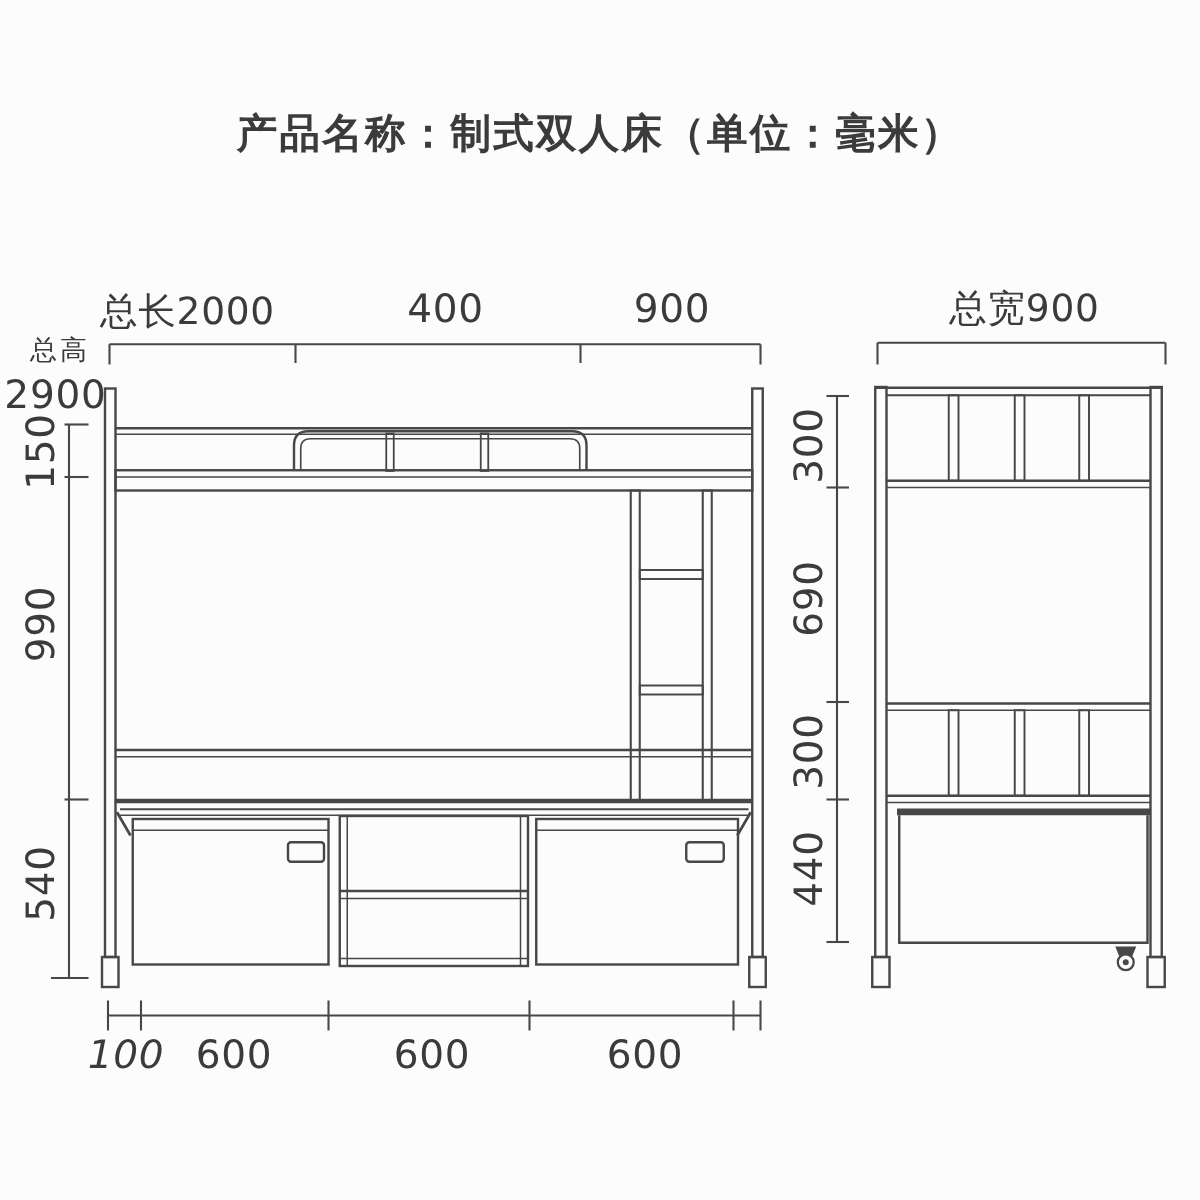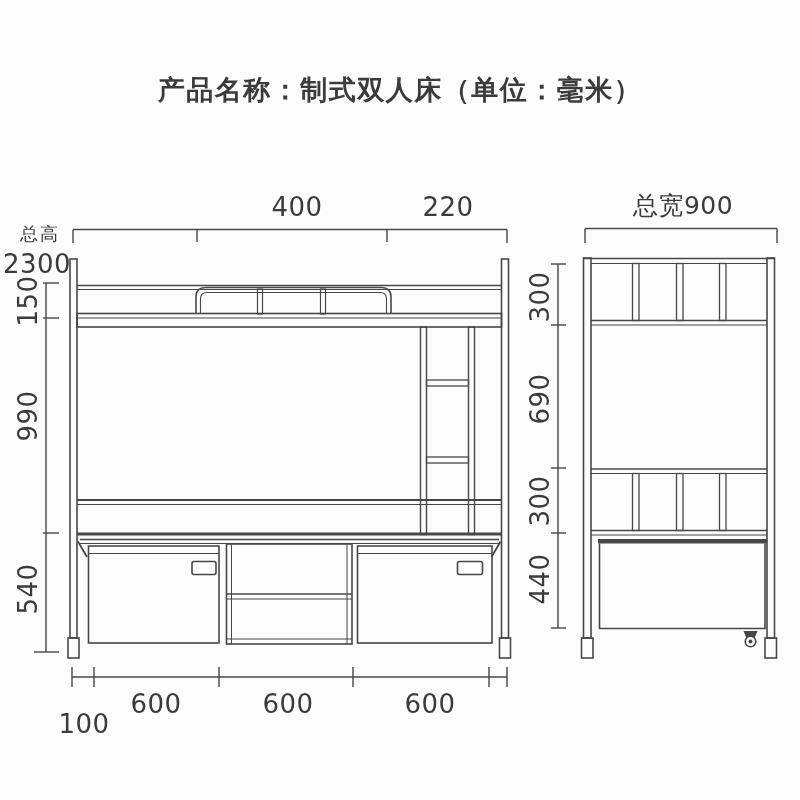--- a/index.html
+++ b/index.html
@@ -168,31 +168,32 @@
         <line x1="551" y1="325" x2="566" y2="325"></line>
         <line x1="551" y1="468" x2="566" y2="468"></line>
         <line x1="551" y1="533" x2="566" y2="533"></line>
         <line x1="551" y1="628" x2="566" y2="628"></line>
       </g>
     </g>
   </svg>
 
   <div class="lbl title" style="left:400px;top:90px;">产品名称：制式双人床（单位：毫米）</div>
 
+  <div class="lbl" style="left:125px;top:208px;">总长2000</div>
   <div class="lbl num" style="left:297px;top:207px;">400</div>
-  <div class="lbl num" style="left:448px;top:207px;">220</div>
+  <div class="lbl num" style="left:448px;top:207px;">900</div>
 
   <div class="lbl small-cn" style="left:40px;top:234px;">总高</div>
-  <div class="lbl num" style="left:37px;top:264px;">2300</div>
+  <div class="lbl num" style="left:37px;top:264px;">2900</div>
 
   <div class="lbl num vlbl" style="left:28px;top:301px;">150</div>
   <div class="lbl num vlbl" style="left:28px;top:416px;">990</div>
   <div class="lbl num vlbl" style="left:28px;top:589px;">540</div>
 
-  <div class="lbl num" style="left:84px;top:724px;">100</div>
+  <div class="lbl num" style="left:84px;top:704px;font-style:italic;">100</div>
   <div class="lbl num" style="left:156px;top:704px;">600</div>
   <div class="lbl num" style="left:288px;top:704px;">600</div>
   <div class="lbl num" style="left:430px;top:704px;">600</div>
 
   <div class="lbl" style="left:683px;top:206px;">总宽900</div>
   <div class="lbl num vlbl" style="left:540px;top:297px;">300</div>
   <div class="lbl num vlbl" style="left:540px;top:399px;">690</div>
   <div class="lbl num vlbl" style="left:540px;top:501px;">300</div>
   <div class="lbl num vlbl" style="left:540px;top:579px;">440</div>
 

